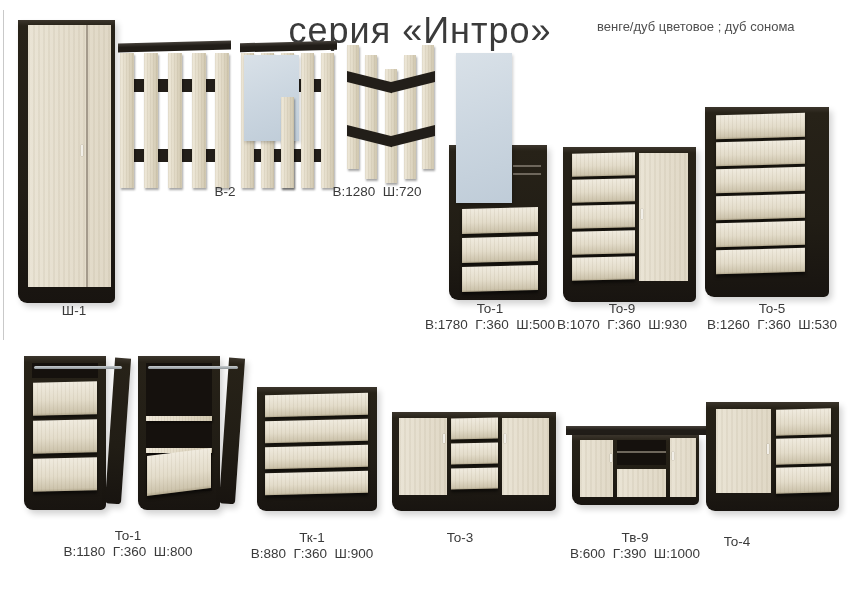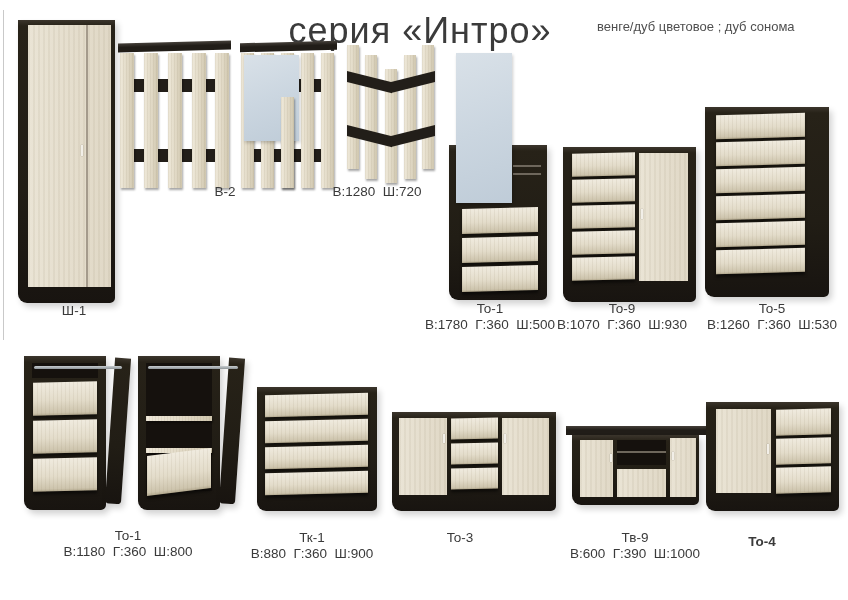--- a/index.html
+++ b/index.html
@@ -212,16 +212,16 @@
   </div>
 
   <div class="fig" style="left:706px;top:402px;width:133px;height:109px;">
     <div class="box" style="left:0;top:0;width:133px;height:109px;"></div>
     <div class="door" style="left:10px;top:7px;width:55px;height:84px;"></div>
     <div class="handle" style="left:61px;top:42px;height:10px;"></div>
     <div class="slat" style="left:70px;top:7px;width:55px;height:26px;"></div>
     <div class="slat" style="left:70px;top:36px;width:55px;height:26px;"></div>
     <div class="slat" style="left:70px;top:65px;width:55px;height:26px;"></div>
   </div>
-  <div class="plabel" style="left:682px;top:534px;width:160px;font-weight:bold;">
+  <div class="plabel" style="left:657px;top:534px;width:160px;">
     <div class="pcode">То-4</div>
   </div>
 </div>
 
 </body></html>

